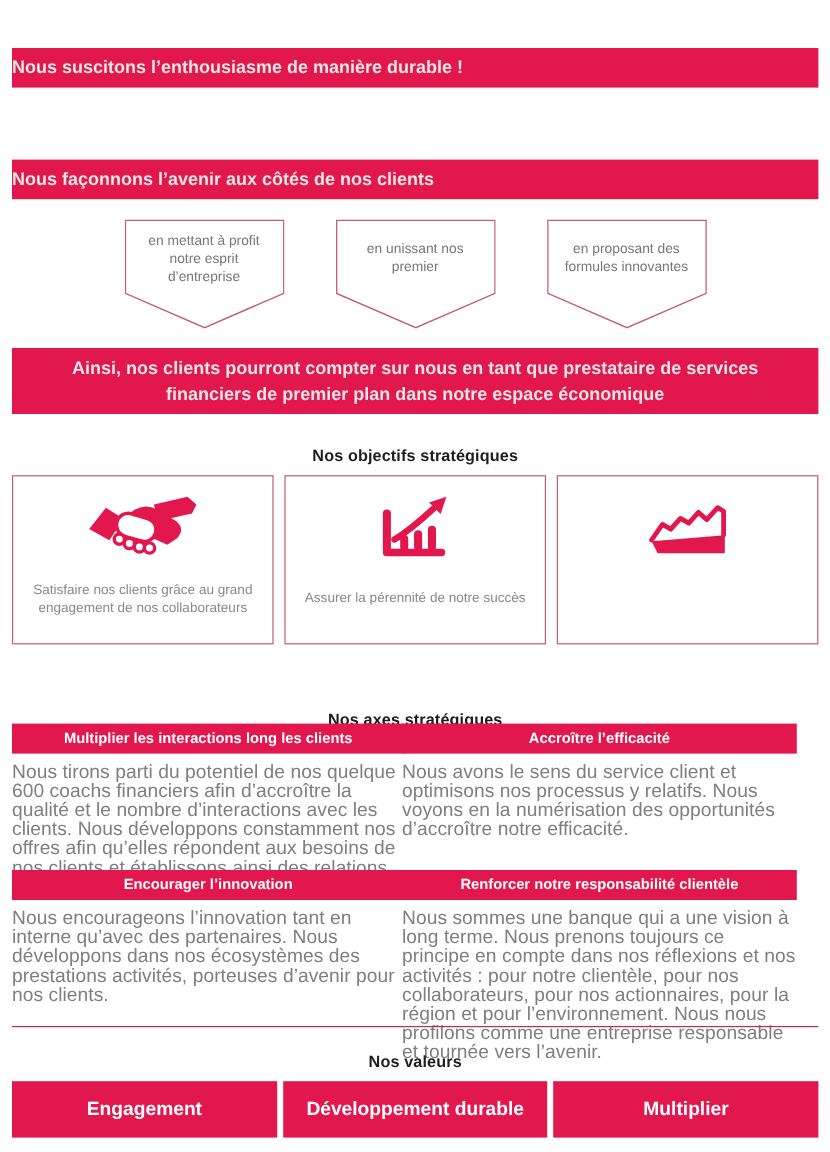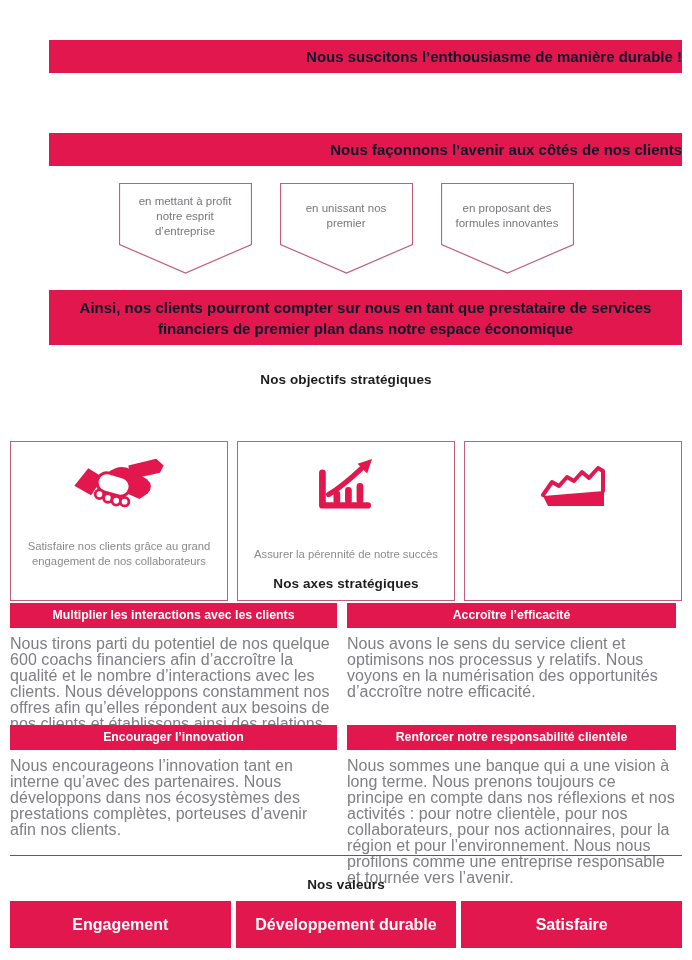--- a/index.html
+++ b/index.html
@@ -17,53 +17,53 @@
     background:#ffffff;
     font-family:"Liberation Sans","DejaVu Sans",sans-serif;
     overflow:hidden;
   }
   .abs{position:absolute;left:10px;right:10px;}
   .section-heading{
     text-align:center;font-weight:bold;font-size:13.5px;color:var(--heading);
     letter-spacing:.1px;
   }
   .banner{
-    background:var(--red);color:#0f172a;font-weight:bold;text-align:center;
-    display:flex;align-items:center;justify-content:flex-end;margin-left:39px;
+    background:var(--red);color:#e5e5e5;font-weight:bold;text-align:center;
+    display:flex;align-items:center;justify-content:flex-start;
   }
   .banner-single{height:33px;font-size:15px;}
   .banner-double{height:55px;font-size:15px;line-height:21px;}
   .banner-double .inner{max-width:585px;margin:0 auto;}
   
-  .pennant-row{display:flex;justify-content:center;gap:28px;height:91px;}
+  .pennant-row{display:flex;justify-content:center;gap:43px;height:91px;}
   .pennant{position:relative;width:133px;height:91px;}
   .pennant svg{position:absolute;inset:0;}
   .pennant .pennant-label{
     position:absolute;left:0;right:0;top:2px;height:62px;
     display:flex;align-items:center;justify-content:center;
     text-align:center;font-size:11.5px;line-height:15px;color:#77777c;
     padding:0 10px;
   }
   
-  .obj-row{display:flex;gap:9px;height:160px;margin-top:45px;}
+  .obj-row{display:flex;gap:9px;height:141px;}
   .obj-card{
     flex:1;border:1px solid var(--border-pink);
     display:flex;flex-direction:column;align-items:center;
     padding:10px 8px 8px;
   }
   .obj-icon{height:64px;display:flex;align-items:center;justify-content:center;flex:none;}
   .obj-text{
     flex:1;display:flex;align-items:center;justify-content:center;
     text-align:center;font-size:11.3px;line-height:15px;color:var(--card-gray);
     padding:0 4px;
   }
   
   .axis-cell{position:absolute;}
   .axis-cell.col-left{left:10px;width:327px;}
-  .axis-cell.col-right{left:347px;width:329px;}
+  .axis-cell.col-right{left:335px;width:329px;}
   .axis-header{
     background:var(--red);height:25px;line-height:25px;
     color:#fff;font-weight:bold;font-size:12.3px;text-align:center;
   }
   .axis-text{
     margin-top:8px;font-size:16px;line-height:16px;color:var(--body-gray);
     letter-spacing:.05px;
   }
   .divider{border:0;border-top:1px solid #c62a52;height:0;}
   
@@ -154,47 +154,47 @@
       <div class="obj-icon">
         <svg viewBox="0 0 66 48" width="66" height="48">
           <path d="M8 46 L64 46 L64 31 L3 36 Z" fill="#e2174d"></path>
           <path d="M3 35 L12 22 L19 26 L27 17 L34 21 L42 12 L49 18 L58 8 L63 11 L63 31" fill="none" stroke="#e2174d" stroke-width="4" stroke-linejoin="round" stroke-linecap="round"></path>
         </svg>
       </div>
     </div>
 
   </div>
 
-  <div class="abs section-heading" style="top:576px;">Nos axes stratégiques</div>
+  <div class="abs section-heading" style="top:592px;">Nos axes stratégiques</div>
 
   <div class="axis-cell col-left" style="top:603px;">
-    <div class="axis-header">Multiplier les interactions avec les clients</div>
+    <div class="axis-header">Multiplier les interactions long les clients</div>
     <div class="axis-text">Nous tirons parti du potentiel de nos quelque 600 coachs financiers afin d’accroître la qualité et le nombre d’interactions avec les clients. Nous développons constamment nos offres afin qu’elles répondent aux besoins de nos clients et établissons ainsi des relations sur le long terme.</div>
   </div>
   <div class="axis-cell col-right" style="top:603px;">
     <div class="axis-header">Accroître l’efficacité</div>
     <div class="axis-text">Nous avons le sens du service client et optimisons nos processus y relatifs. Nous voyons en la numérisation des opportunités d’accroître notre efficacité.</div>
   </div>
   <div class="axis-cell col-left" style="top:725px;">
     <div class="axis-header">Encourager l’innovation</div>
-    <div class="axis-text">Nous encourageons l’innovation tant en interne qu’avec des partenaires. Nous développons dans nos écosystèmes des prestations complètes, porteuses d’avenir afin nos clients.</div>
+    <div class="axis-text">Nous encourageons l’innovation tant en interne qu’avec des partenaires. Nous développons dans nos écosystèmes des prestations activités, porteuses d’avenir pour nos clients.</div>
   </div>
   <div class="axis-cell col-right" style="top:725px;">
     <div class="axis-header">Renforcer notre responsabilité clientèle</div>
     <div class="axis-text">Nous sommes une banque qui a une vision à long terme. Nous prenons toujours ce principe en compte dans nos réflexions et nos activités : pour notre clientèle, pour nos collaborateurs, pour nos actionnaires, pour la région et pour l’environnement. Nous nous profilons comme une entreprise responsable et tournée vers l’avenir.</div>
   </div>
 
   <hr class="abs divider" style="top:855px;">
 
   <div class="abs section-heading" style="top:877px;">Nos valeurs</div>
   <div class="abs values-row" style="top:901px;">
     <div class="value-box">
       <span>Engagement</span>
     </div>
     <div class="value-box">
       <span>Développement durable</span>
     </div>
     <div class="value-box">
-      <span>Satisfaire</span>
+      <span>Multiplier</span>
     </div>
   </div>
 
 </div>
 
 </body></html>

